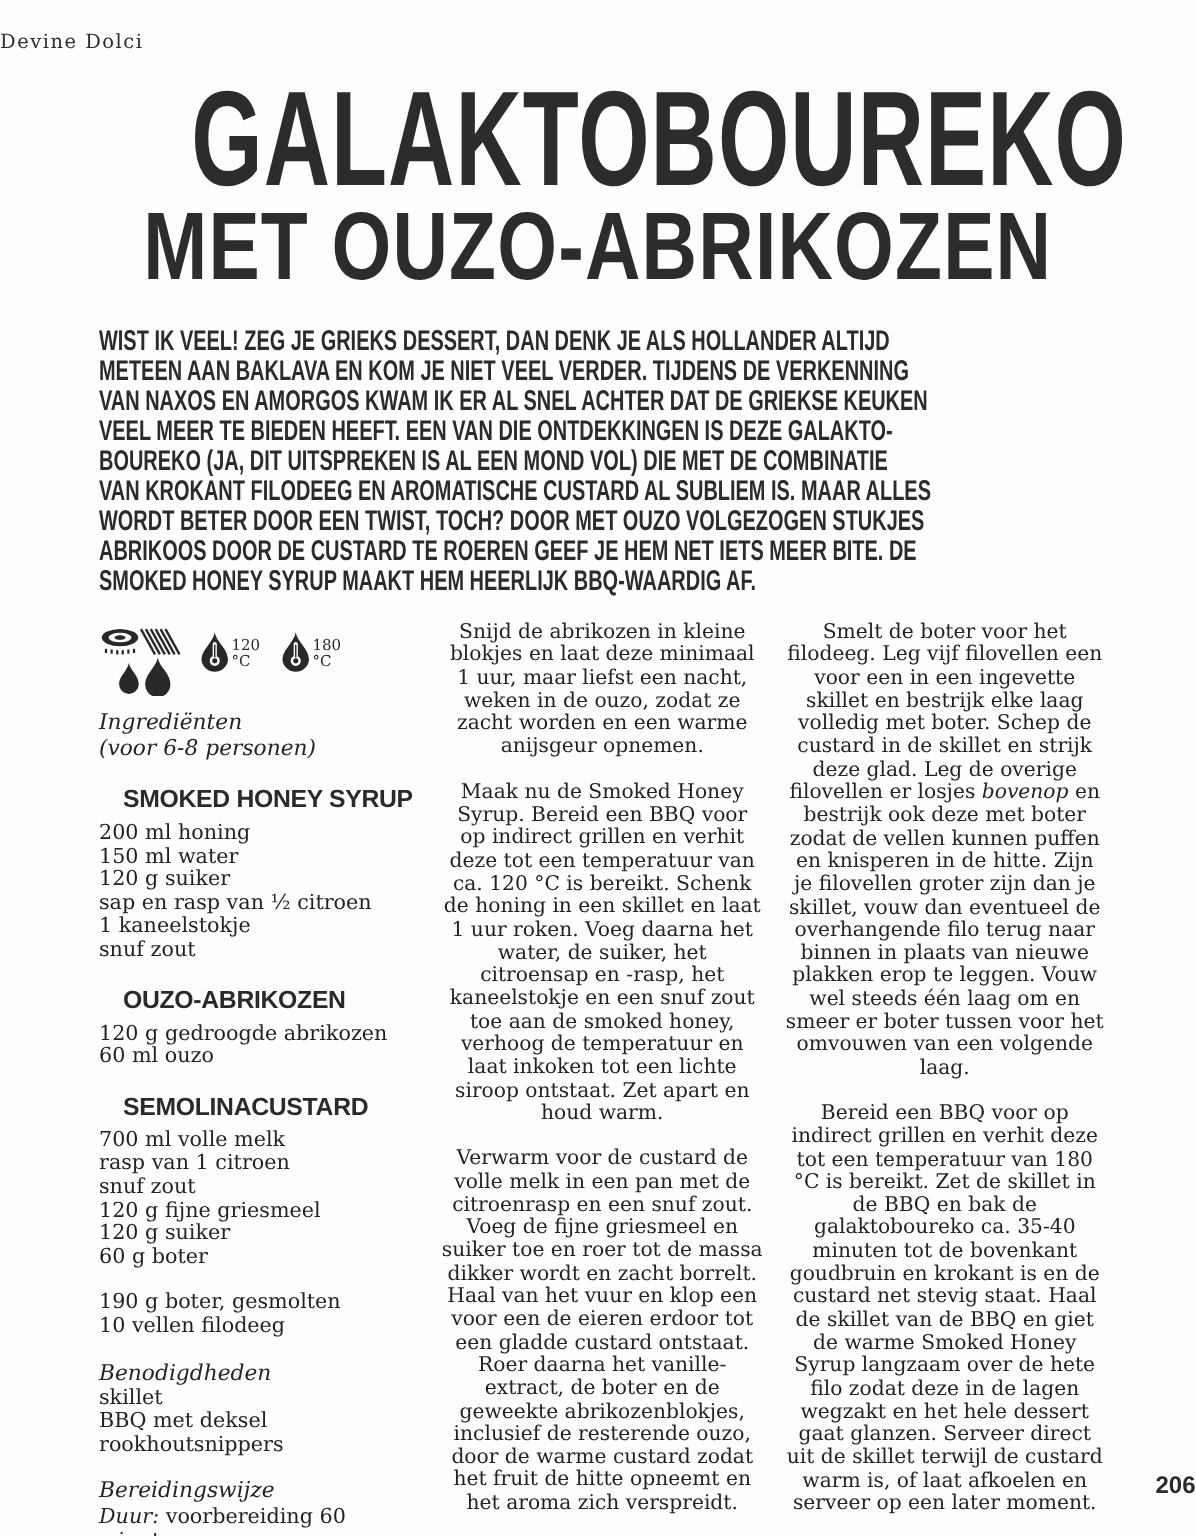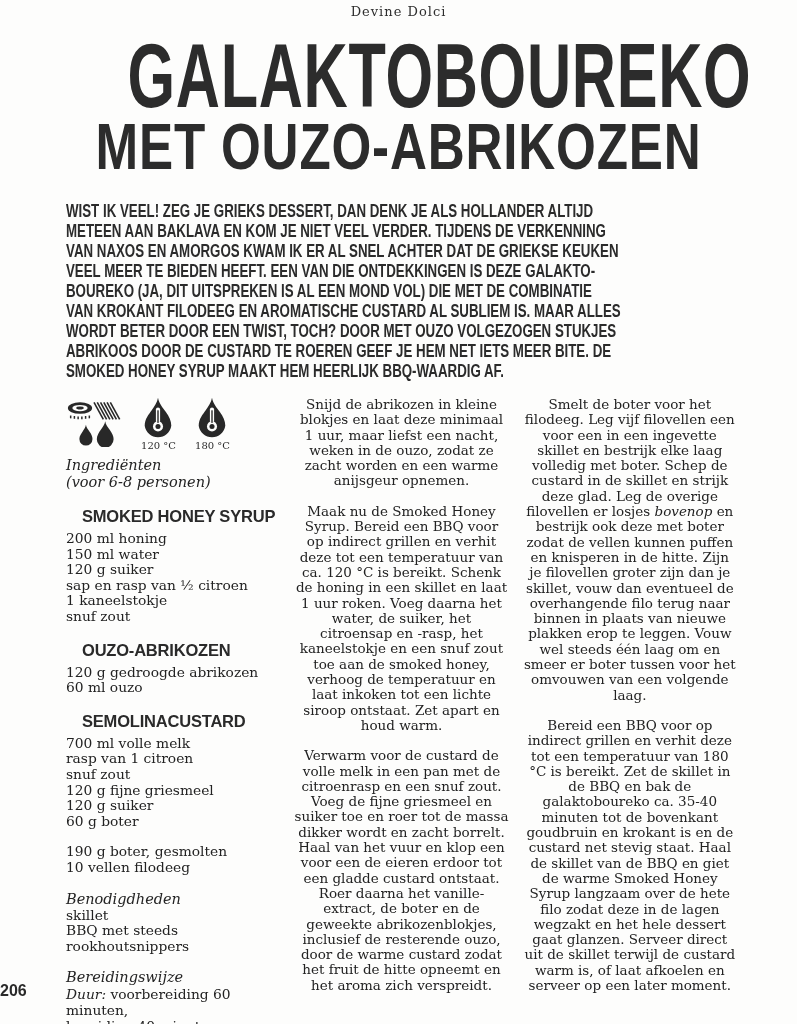--- a/index.html
+++ b/index.html
@@ -5,25 +5,24 @@
   html,body{margin:0;padding:0;}
   body{
     width:797px;height:1024px;
     background:#fdfdfc;
     color:#232323;
     font-family:"DejaVu Serif", serif;
     overflow:hidden;
     position:relative;
   }
   .running-head{
-    text-align:center;
     font-family:"DejaVu Serif", serif;
     font-size:13px;
     letter-spacing:1px;
-    padding-top:4px;
+    padding-top:21px;
     color:#2e2e2e;
   }
   .title-block{margin-top:12px;line-height:1;}
   .title-line{
     display:block;
     text-align:center;
     white-space:nowrap;
     font-family:"Liberation Sans", sans-serif;
     font-weight:900;
     color:#2c2c2c;
@@ -57,21 +56,21 @@
   }
   .columns{
     display:flex;
     gap:14px;
     margin:16px 60px 0 66px;
   }
   .col{flex:1;min-width:0;}
   
   .icons-row{display:flex;align-items:flex-start;gap:10px;height:52px;}
   .smoke-icon{margin-top:2px;}
-  .temp-icon{display:flex;flex-direction:column;align-items:flex-end;width:44px;}
+  .temp-icon{display:flex;flex-direction:row;align-items:center;width:44px;}
   .temp-icon .tlabel{
     font-family:"DejaVu Serif", serif;
     font-size:10px;
     margin-top:1px;
     color:#2a2a2a;
   }
   .lbl-italic{
     font-style:italic;
     font-size:14.5px;
     line-height:17px;
@@ -97,21 +96,21 @@
     font-size:13.5px;
     line-height:15.3px;
     color:#222;
     text-align:center;
   }
   .body-para .it{font-style:italic;}
   .page-number{
     position:absolute;
     bottom:24px;
     left:0;right:0;
-    text-align:left;
+    text-align:right;
     font-family:"Liberation Sans", sans-serif;
     font-weight:800;
     font-size:16px;
     color:#2a2a2a;
   }
   svg .ink{fill:#282828;}
   svg .inkline{stroke:#282828;}
 </style>
 </head>
 <body>
@@ -214,21 +213,21 @@
     <div class="gap"></div>
     <div id="extra-ingredients">
         <div class="ing-line">190 g boter, gesmolten</div>
         <div class="ing-line">10 vellen filodeeg</div>
       </div>
 
     <div class="gap"></div>
     <div class="lbl-italic">Benodigdheden</div>
     <div id="equipment-list">
         <div class="ing-line">skillet</div>
-        <div class="ing-line">BBQ met steeds</div>
+        <div class="ing-line">BBQ met deksel</div>
         <div class="ing-line">rookhoutsnippers</div>
       </div>
 
     <div class="gap"></div>
     <div class="lbl-italic">Bereidingswijze</div>
     <div class="plain-line"><span class="lbl-italic" style="font-size:13.8px;">Duur:</span><span id="duration-text"> voorbereiding 60 minuten,<br>bereiding 40 minuten</span></div>
   </div>
 
   <div class="col" id="method-col-2">
       <p class="body-para"><span>Snijd de abrikozen in kleine blokjes en laat deze minimaal 1 uur, maar liefst een nacht, weken in de ouzo, zodat ze zacht worden en een warme anijsgeur opnemen.</span></p>

